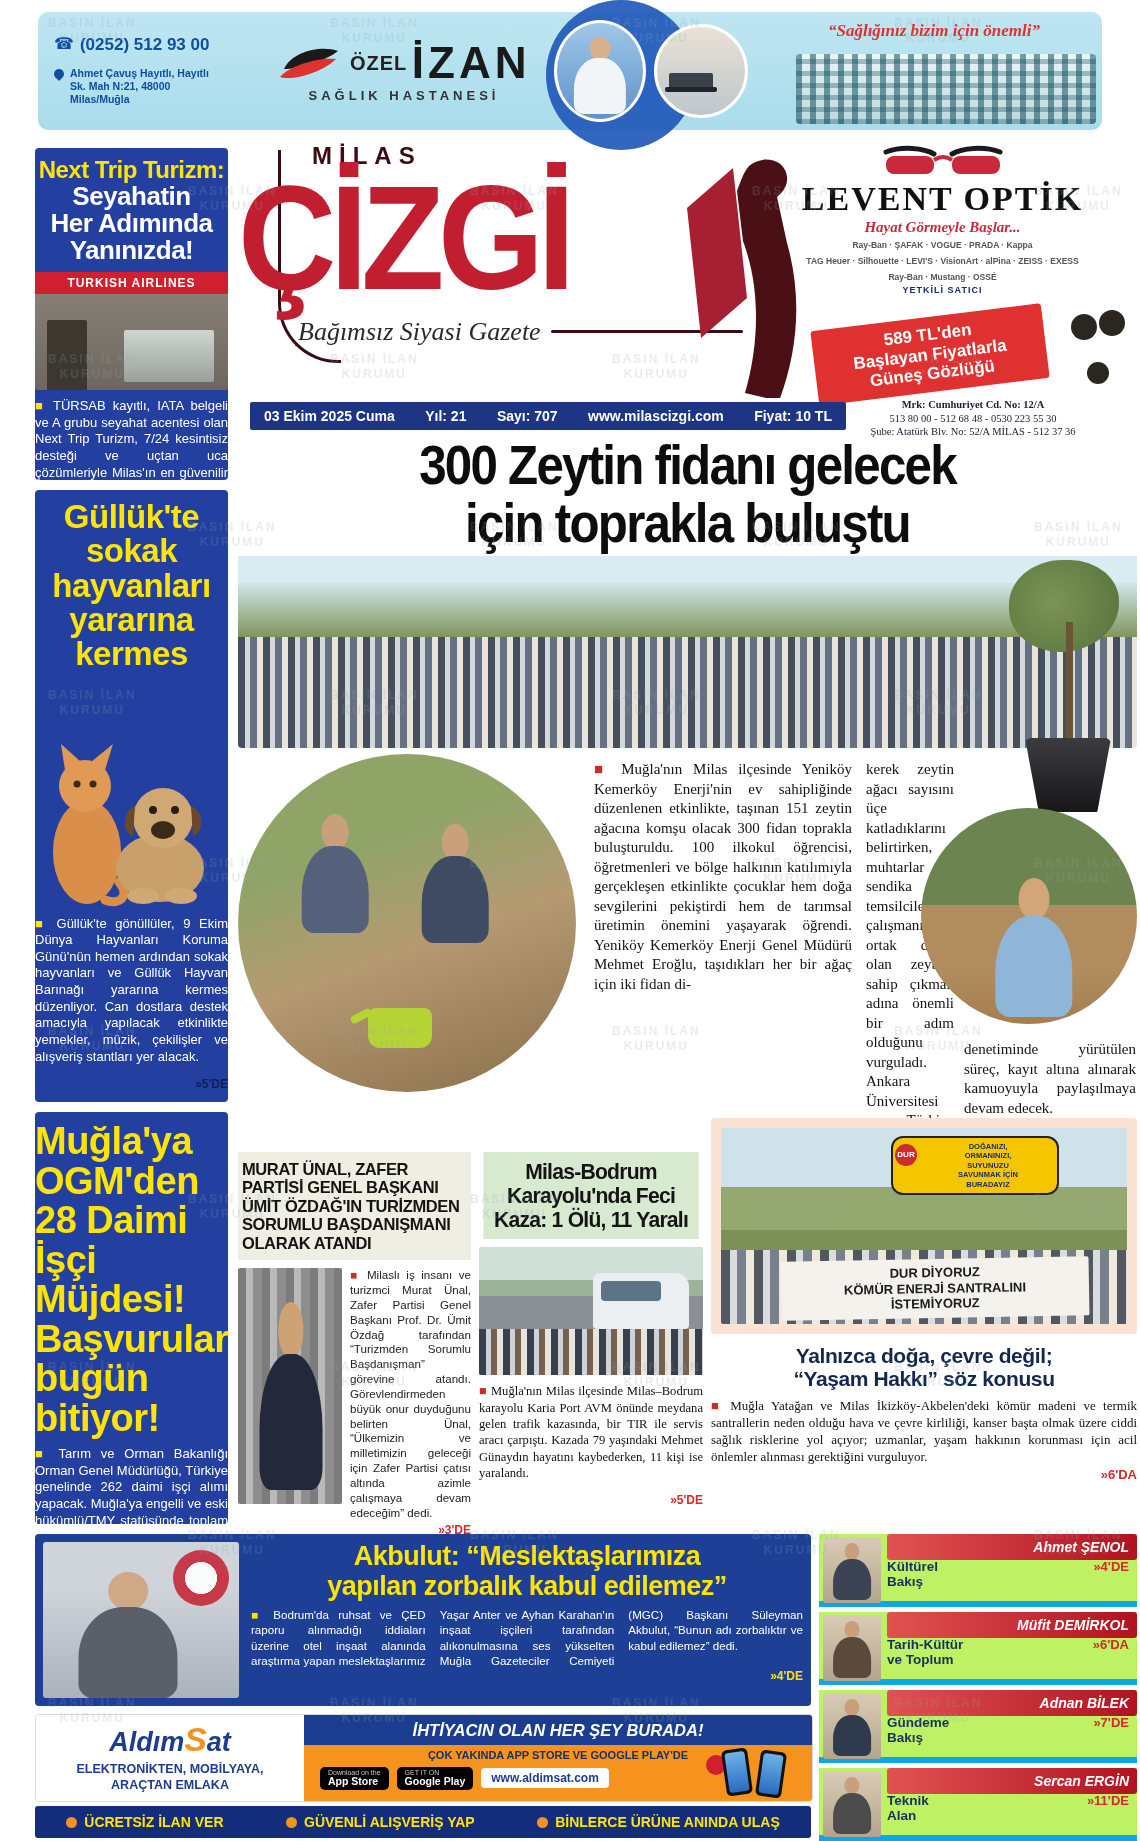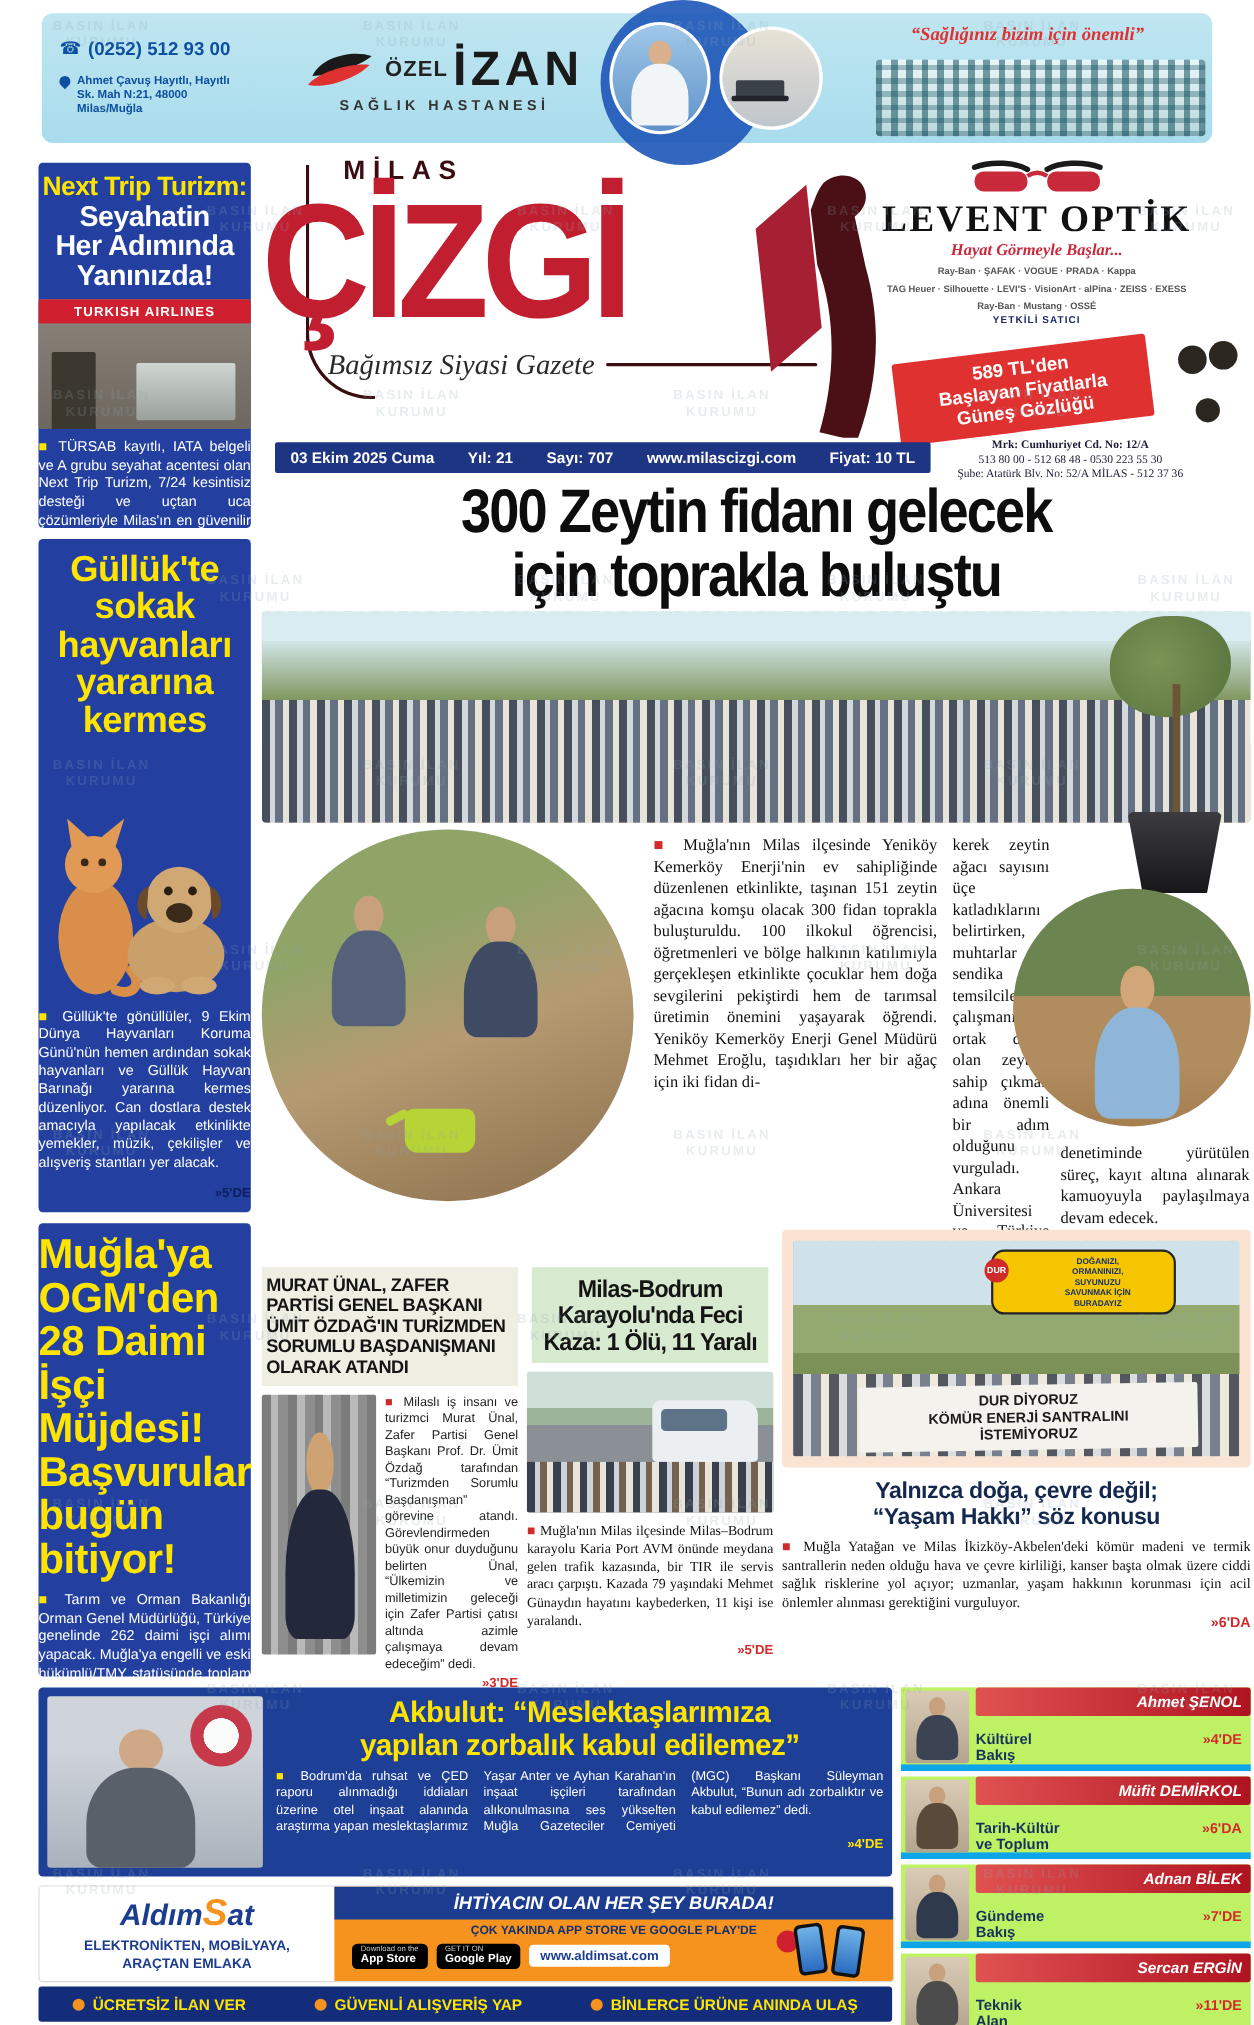--- a/index.html
+++ b/index.html
@@ -147,21 +147,21 @@
   .kaza-crowd{position:absolute;left:0;bottom:0;width:100%;height:46px;
       background:repeating-linear-gradient(90deg,#39404d 0 7px,#cdd3d8 7px 12px,#74614f 12px 18px,#e8e4da 18px 24px);}
   .kaza-body{margin-top:8px;font:12.6px/1.3 "Liberation Serif",serif;text-align:justify;color:#111;}
 
   .protest{position:absolute;left:711px;top:1118px;width:426px;height:406px;}
   .protest-photo{background:#fae3d3;padding:10px;border-radius:4px;}
   .pp-inner{position:relative;height:196px;border-radius:2px;overflow:hidden;
       background:
         linear-gradient(180deg,#cfe2ea 0 30%,#94a96f 30% 52%,#7b9157 52% 62%,transparent 62%),
         repeating-linear-gradient(90deg,#53575f 0 9px,#d9dde0 9px 16px,#77808c 16px 25px,#efe9dd 25px 33px);}
-  .pp-sign{position:absolute;left:180px;top:8px;width:130px;padding:4px 4px 4px 30px;background:#f5c600;border:2px solid #222;
+  .pp-sign{position:absolute;left:170px;top:8px;width:130px;padding:4px 4px 4px 30px;background:#f5c600;border:2px solid #222;
       color:#15306b;font:bold 7.5px/1.25 "Liberation Sans",sans-serif;text-align:center;border-radius:12px;}
   .pp-dur{position:absolute;left:4px;top:10px;width:22px;height:22px;border-radius:50%;background:#cf2b2b;
       color:#fff;font:bold 8px/22px "Liberation Sans",sans-serif;text-align:center;}
   .pp-banner{position:absolute;left:60px;bottom:6px;width:300px;background:#f4f2ec;border-radius:2px;
       color:#1c1c1c;font:900 13px/1.2 "Liberation Sans",sans-serif;text-align:center;padding:6px 4px;transform:rotate(-1deg);}
   .protest-head{margin-top:10px;text-align:center;color:#14284f;white-space:pre-line;
       font:900 21px/1.1 "Liberation Sans",sans-serif;letter-spacing:-.4px;}
   .protest-body{margin-top:8px;font:13px/1.3 "Liberation Serif",serif;text-align:justify;color:#111;}
   .protest .ref-line{display:block;text-align:right;margin-top:2px;}
 
@@ -178,21 +178,21 @@
   .ak-ref{text-align:right;color:#ffe400;font:bold 12px/1 "Liberation Sans",sans-serif;margin-top:2px;}
 
   
   .authors{position:absolute;left:819px;top:1534px;width:318px;height:307px;display:flex;flex-direction:column;gap:5px;}
   .author-card{position:relative;flex:1;background:#bef264;border-bottom:6px solid #0ea5e9;}
   .au-photo{position:absolute;left:4px;top:3px;width:58px;height:66px;border-radius:3px;overflow:hidden;
       background:linear-gradient(180deg,#d9cbb5,#b3a58d);}
   .au-bar{margin-left:68px;height:26px;border-radius:3px;background:linear-gradient(90deg,#e05252,#b01320);
       display:flex;align-items:center;justify-content:flex-end;padding:0 8px;
       color:#fff;font:italic bold 14px/1 "Liberation Sans",sans-serif;}
-  .au-topic{margin-left:68px;padding:14px 8px 0 0;display:flex;justify-content:space-between;align-items:flex-start;gap:6px;}
+  .au-topic{margin-left:68px;padding:0 8px 0 0;display:flex;justify-content:space-between;align-items:flex-start;gap:6px;}
   .au-topic .t{color:#16325c;font:bold 13.5px/1.1 "Liberation Sans",sans-serif;white-space:pre-line;}
 
   
   .aldimsat{position:absolute;left:35px;top:1714px;width:776px;height:86px;display:flex;border:1px solid #d9d9d9;border-radius:4px;overflow:hidden;}
   .as-left{flex:none;width:268px;background:#fff;display:flex;flex-direction:column;align-items:center;justify-content:center;}
   .as-logo{font:italic 900 27px/1 "Liberation Sans",sans-serif;color:#1c3d8f;}
   .as-logo .s{color:#f6921e;font-size:34px;}
   .as-tag{margin-top:6px;text-align:center;color:#1c3d8f;font:bold 12.5px/1.25 "Liberation Sans",sans-serif;white-space:pre-line;}
   .as-right{flex:1;background:#f6921e;position:relative;}
   .as-banner{background:#1c3d8f;color:#fff;text-align:center;font:italic 900 16.5px/30px "Liberation Sans",sans-serif;height:30px;}

